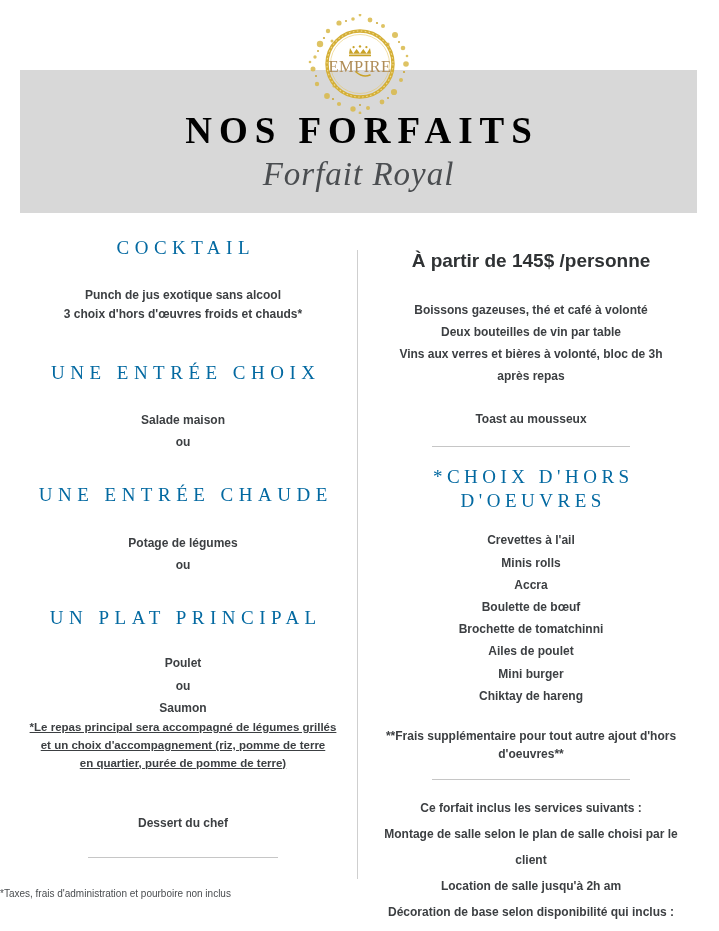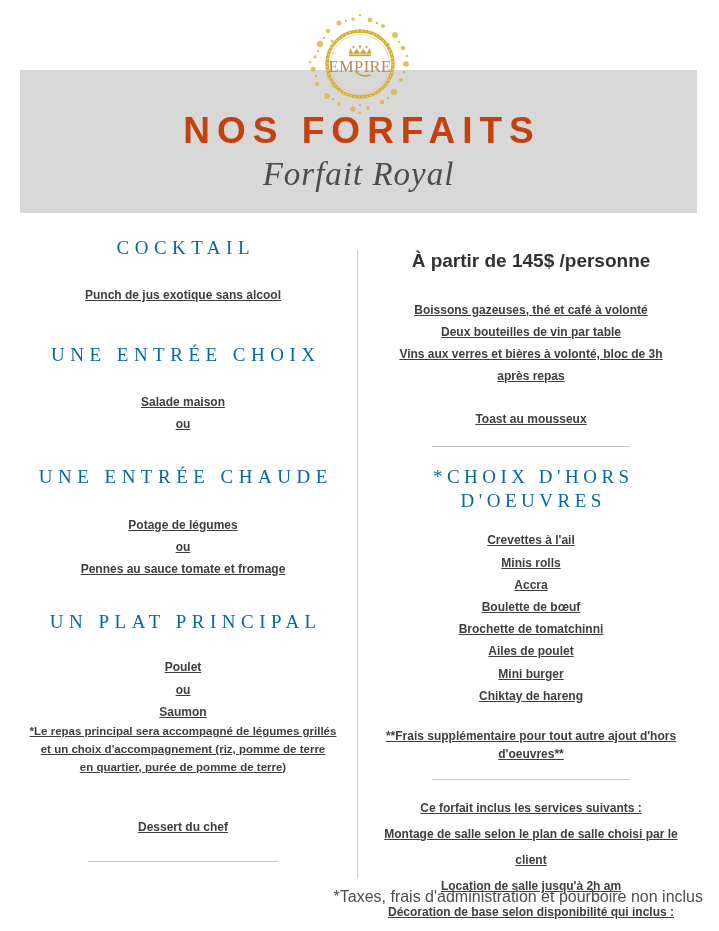--- a/index.html
+++ b/index.html
@@ -52,25 +52,25 @@
     z-index: 1;
   }
   .banner-inner {
     position: absolute;
     left: 0;
     right: 0;
     top: 42px;
     text-align: center;
   }
   .doc-title {
-    font-family: Liberation Sans, sans-serif;
+    font-family: Liberation Serif, serif;
     font-size: 37px;
     font-weight: bold;
     letter-spacing: 7px;
-    color: #c2410c;
+    color: #000000;
     line-height: 1;
     margin: 0;
     text-indent: 7px;
   }
   .doc-subtitle {
     font-family: "Liberation Serif", serif;
     font-style: italic;
     font-size: 33px;
     color: #4a4d50;
     margin-top: 9px;
@@ -116,21 +116,20 @@
   }
   .section-head.small-gap { letter-spacing: 4.5px; text-indent: 4.5px; }
 
   
   .item {
     font-size: 12px;
     font-weight: bold;
     color: #3c3f42;
     line-height: 1.52;
     margin: 0;
-    text-decoration: underline;
   }
   .item.loose  { line-height: 1.85; }
   .item.looser { line-height: 2.15; }
 
   .price {
     font-size: 19px;
     font-weight: bold;
     color: #2f3234;
     margin: 0;
     line-height: 1.2;
@@ -148,24 +147,24 @@
   .rule {
     height: 1px;
     background: #c6c6c6;
     border: 0;
     margin: 0 auto;
   }
 
   .footer-note {
     position: absolute;
     left: 0;
-    right: 16px;
+    right: 0;
     top: 888px;
-    text-align: right;
-    font-size: 16px;
+    text-align: left;
+    font-size: 10px;
     color: #4a4d50;
     z-index: 3;
   }
   .sp-14 { height: 14px; }
   .sp-16 { height: 16px; }
   .sp-18 { height: 18px; }
   .sp-20 { height: 20px; }
   .sp-22 { height: 22px; }
   .sp-24 { height: 24px; }
   .sp-26 { height: 26px; }
@@ -246,39 +245,39 @@
 
   <div class="columns">
     <div class="col-divider"></div>
 
     <div class="col col-left">
 
       <div class="section">
         <div class="section-head">COCKTAIL</div>
         <div class="sp-26"></div>
         <div class="item">Punch de jus exotique sans alcool</div>
+        <div class="item">3 choix d'hors d'œuvres froids et chauds*</div>
       </div>
 
       <div class="sp-38"></div>
 
       <div class="section">
         <div class="section-head">UNE ENTRÉE CHOIX</div>
         <div class="sp-24"></div>
         <div class="item loose">Salade maison</div>
         <div class="item loose">ou</div>
       </div>
 
       <div class="sp-30"></div>
 
       <div class="section">
         <div class="section-head">UNE ENTRÉE CHAUDE</div>
         <div class="sp-24"></div>
         <div class="item loose">Potage de légumes</div>
         <div class="item loose">ou</div>
-        <div class="item loose">Pennes au sauce tomate et fromage</div>
       </div>
 
       <div class="sp-30"></div>
 
       <div class="section">
         <div class="section-head">UN PLAT PRINCIPAL</div>
         <div class="sp-22"></div>
         <div class="item loose">Poulet</div>
         <div class="item loose">ou</div>
         <div class="item loose">Saumon</div>

